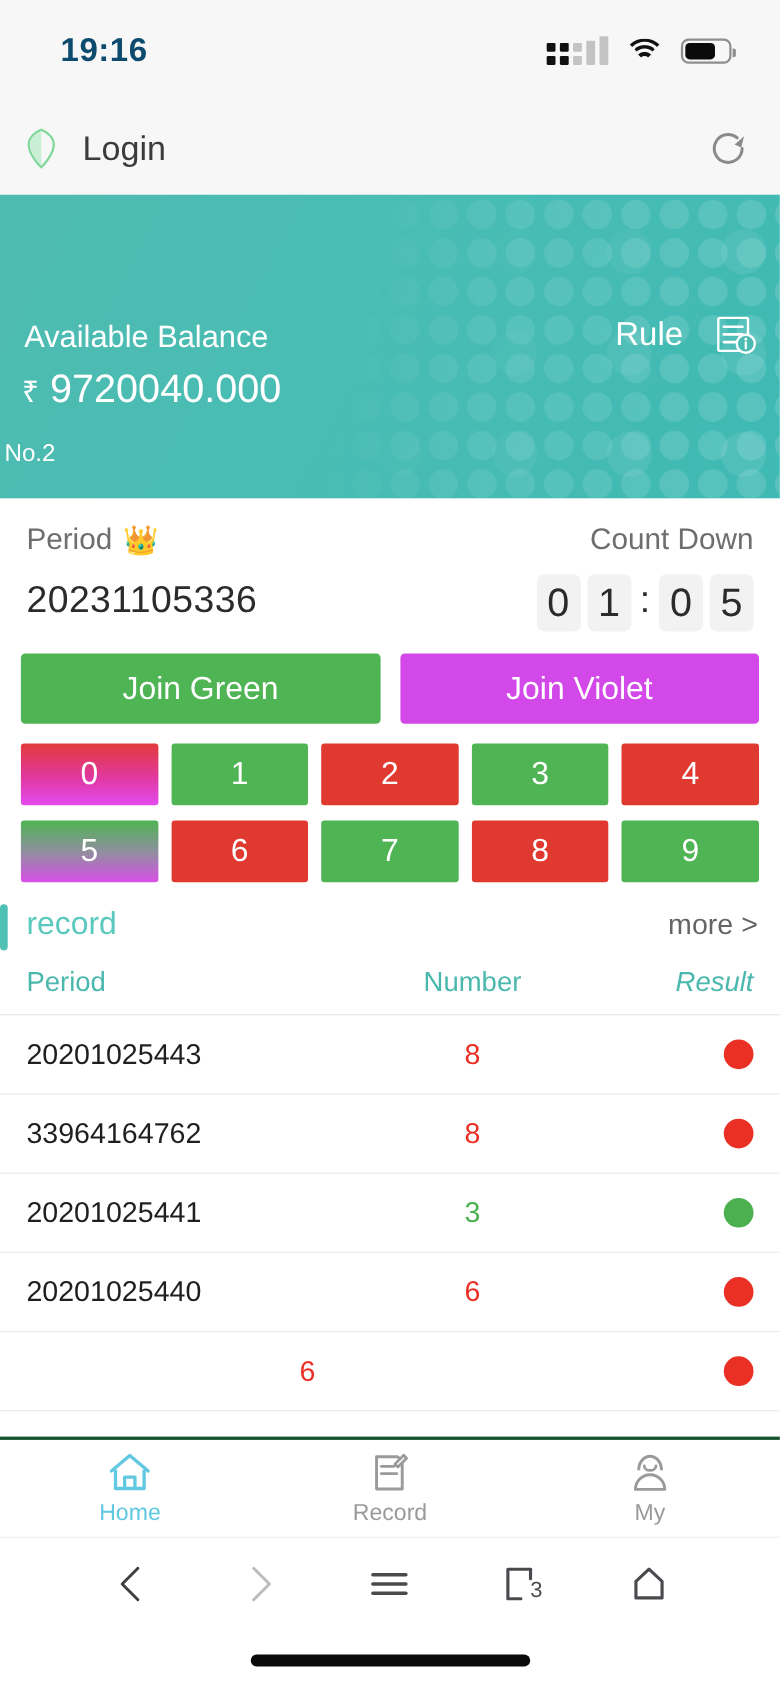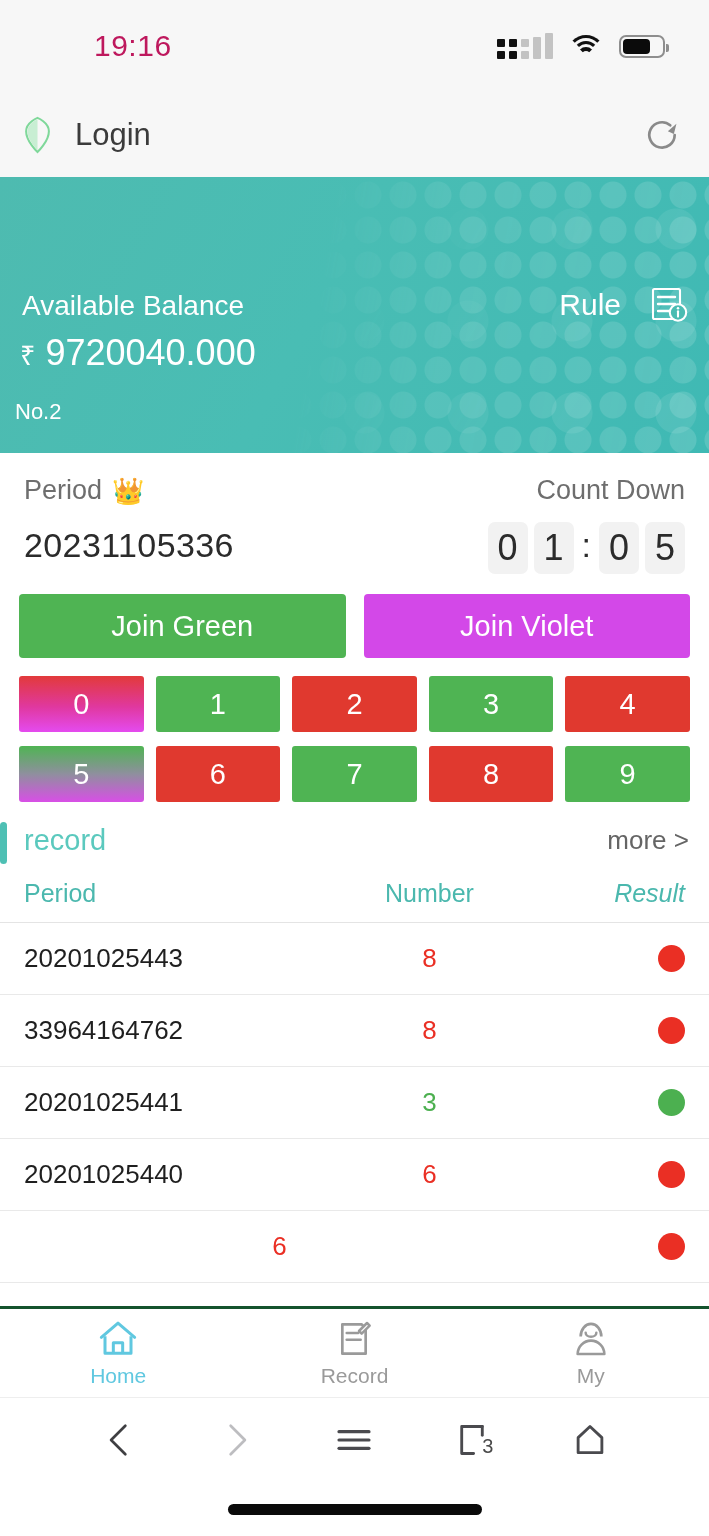--- a/index.html
+++ b/index.html
@@ -7,21 +7,21 @@
     width:709px;height:1536px;
     font-family:"Liberation Sans", sans-serif;
     background:#ffffff;
     overflow:hidden;
     -webkit-font-smoothing:antialiased;
   }
   .phone{position:relative;width:709px;height:1536px;background:#fff;display:flex;flex-direction:column;}
 
   
   .statusbar{height:92px;background:#f7f7f7;display:flex;align-items:center;justify-content:space-between;padding:0 44px 0 0;box-sizing:border-box;flex:0 0 auto;}
-  .status-time{font-size:30px;font-weight:normal;color:#be185d;letter-spacing:.5px;margin-left:94px;}
+  .status-time{font-size:30px;font-weight:bold;color:#0c4a6e;letter-spacing:.5px;margin-left:55px;}
   .status-icons{display:flex;align-items:center;gap:16px;}
   .sig{display:flex;align-items:flex-end;gap:4px;height:26px;}
   .sig .dotcol{display:flex;flex-direction:column;justify-content:flex-end;gap:4px;}
   .sig .d{width:8px;height:8px;background:#111;border-radius:1px;}
   .sig .d.dim{background:#c3c3c3;}
   .sig .bar{width:8px;background:#c3c3c3;border-radius:1px;}
   .wifi{position:relative;width:34px;height:26px;}
   .wifi i{position:absolute;border:3.4px solid #111;border-bottom-color:transparent;border-left-color:transparent;border-right-color:transparent;border-radius:50%;left:50%;transform:translateX(-50%);}
   .wifi .w1{width:32px;height:32px;top:2px;}
   .wifi .w2{width:20px;height:20px;top:8px;}
@@ -48,21 +48,21 @@
     mask-image:linear-gradient(100deg,transparent 0%,transparent 44%,rgba(0,0,0,.55) 62%,rgba(0,0,0,.85) 100%);}
   .pattern2{position:absolute;inset:0;opacity:.18;
     background-image:radial-gradient(circle at 52px 52px, rgba(255,255,255,.6) 0, rgba(255,255,255,.6) 20px, transparent 21px);
     background-size:104px 92px;
     -webkit-mask-image:linear-gradient(120deg,transparent 0%,transparent 50%,rgba(0,0,0,.6) 75%,rgba(0,0,0,.9) 100%);
     mask-image:linear-gradient(120deg,transparent 0%,transparent 50%,rgba(0,0,0,.6) 75%,rgba(0,0,0,.9) 100%);}
   .balance-inner{position:relative;height:100%;padding:0 22px;box-sizing:border-box;}
   .bal-label{position:absolute;left:22px;top:113px;font-size:28px;color:#fff;}
   .bal-amount{position:absolute;left:20px;top:155px;font-size:36px;color:#fff;white-space:nowrap;}
   .bal-amount .cur{font-size:27px;}
-  .bal-no{position:absolute;left:15px;top:222px;font-size:22px;color:#fff;}
+  .bal-no{position:absolute;left:4px;top:222px;font-size:22px;color:#fff;}
   .rule{position:absolute;right:20px;top:108px;display:flex;align-items:center;gap:24px;}
   .rule-txt{font-size:30px;color:#fff;}
 
   
   .period-row{display:flex;justify-content:space-between;align-items:flex-start;padding:22px 24px 0 24px;flex:0 0 auto;}
   .per-label{font-size:27px;color:#6e6e6e;display:flex;align-items:center;gap:10px;}
   .crown{font-size:26px;line-height:1;}
   .per-num{font-size:34px;color:#2b2b2b;margin-top:20px;letter-spacing:.4px;}
   .cd-label{font-size:27px;color:#6e6e6e;text-align:right;}
   .cd-digits{display:flex;align-items:center;gap:6px;margin-top:16px;justify-content:flex-end;}

